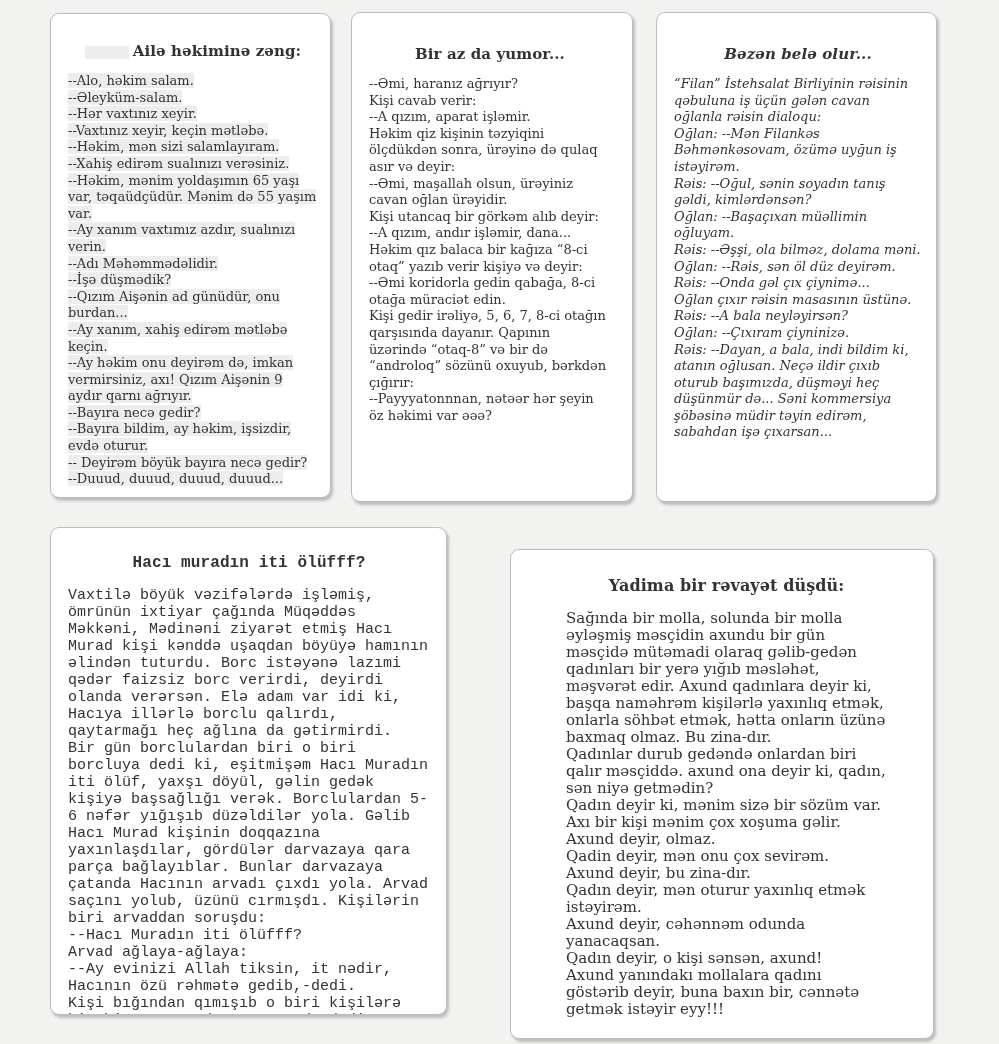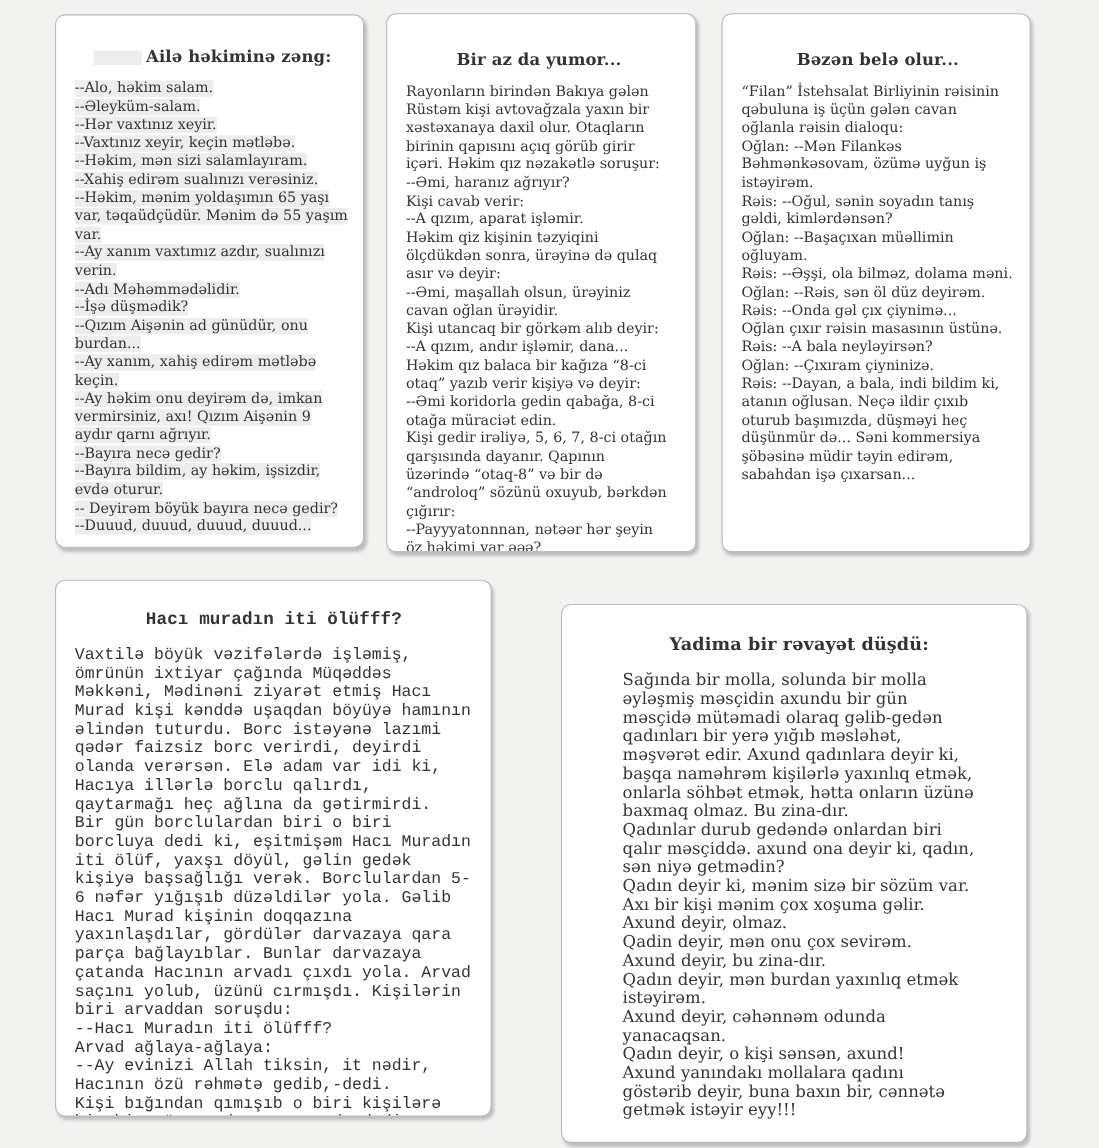--- a/index.html
+++ b/index.html
@@ -42,21 +42,21 @@
   .hl .line > span{background:var(--highlight);box-decoration-break:clone;-webkit-box-decoration-break:clone;}
   .title-lead{
     display:inline-block;
     width:44px;height:13px;
     background:var(--highlight);
     vertical-align:middle;
     margin-right:4px;
   }
   #card-1{left:50px;top:13px;width:281px;height:485px;padding:28px 12px 10px 17px;}
   #card-2{left:351px;top:12px;width:282px;height:490px;padding:32px 21px 10px 17px;}
-  #card-3{left:656px;top:12px;width:281px;height:490px;padding:32px 14px 10px 17px;}
+  #card-3{left:656px;top:12px;width:281px;height:490px;padding:32px 14px 10px 17px;font-style:italic;}
   #card-4{left:50px;top:527px;width:397px;height:488px;padding:26px 16px 10px 17px;font-family:Liberation Mono, monospace;}
   #card-5{left:510px;top:527px;width:424px;height:490px;padding:26px 46px 10px 55px;margin-top:22px;}
 </style>
 </head>
 <body>
 
 <div class="card top" id="card-1">
   <div class="card-title"><span class="title-lead"></span><span>Ailə həkiminə zəng:</span></div>
   <div class="card-body hl">
       <div class="line"><span>--Alo, həkim salam.</span></div>
@@ -75,21 +75,20 @@
       <div class="line"><span>--Bayıra necə gedir?</span></div>
       <div class="line"><span>--Bayıra bildim, ay həkim, işsizdir, evdə oturur.</span></div>
       <div class="line"><span>-- Deyirəm böyük bayıra necə gedir?</span></div>
       <div class="line"><span>--Duuud, duuud, duuud, duuud...</span></div>
     </div>
 </div>
 
 <div class="card top" id="card-2">
   <div class="card-title"><span>Bir az da yumor...</span></div>
   <div class="card-body">
-      <div class="line"><span>Rayonların birindən Bakıya gələn Rüstəm kişi avtovağzala yaxın bir xəstəxanaya daxil olur. Otaqların birinin qapısını açıq görüb girir içəri. Həkim qız nəzakətlə soruşur:</span></div>
       <div class="line"><span>--Əmi, haranız ağrıyır?</span></div>
       <div class="line"><span>Kişi cavab verir:</span></div>
       <div class="line"><span>--A qızım, aparat işləmir.</span></div>
       <div class="line"><span>Həkim qiz kişinin təzyiqini ölçdükdən sonra, ürəyinə də qulaq asır və deyir:</span></div>
       <div class="line"><span>--Əmi, maşallah olsun, ürəyiniz cavan oğlan ürəyidir.</span></div>
       <div class="line"><span>Kişi utancaq bir görkəm alıb deyir:</span></div>
       <div class="line"><span>--A qızım, andır işləmir, dana...</span></div>
       <div class="line"><span>Həkim qız balaca bir kağıza “8-ci otaq” yazıb verir kişiyə və deyir:</span></div>
       <div class="line"><span>--Əmi koridorla gedin qabağa, 8-ci otağa müraciət edin.</span></div>
       <div class="line"><span>Kişi gedir irəliyə, 5, 6, 7, 8-ci otağın qarşısında dayanır. Qapının üzərində “otaq-8” və bir də “androloq” sözünü oxuyub, bərkdən çığırır:</span></div>
@@ -130,18 +129,18 @@
 
 <div class="card bottom" id="card-5">
   <div class="card-title"><span>Yadima bir rəvayət düşdü:</span></div>
   <div class="card-body">
       <div class="line"><span>Sağında bir molla, solunda bir molla əyləşmiş məsçidin axundu bir gün məsçidə mütəmadi olaraq gəlib-gedən qadınları bir yerə yığıb məsləhət, məşvərət edir. Axund qadınlara deyir ki, başqa naməhrəm kişilərlə yaxınlıq etmək, onlarla söhbət etmək, hətta onların üzünə baxmaq olmaz. Bu zina-dır.</span></div>
       <div class="line"><span>Qadınlar durub gedəndə onlardan biri qalır məsçiddə. axund ona deyir ki, qadın, sən niyə getmədin?</span></div>
       <div class="line"><span>Qadın deyir ki, mənim sizə bir sözüm var. Axı bir kişi mənim çox xoşuma gəlir.</span></div>
       <div class="line"><span>Axund deyir, olmaz.</span></div>
       <div class="line"><span>Qadin deyir, mən onu çox sevirəm.</span></div>
       <div class="line"><span>Axund deyir, bu zina-dır.</span></div>
-      <div class="line"><span>Qadın deyir, mən burdan yaxınlıq etmək istəyirəm.</span></div>
+      <div class="line"><span>Qadın deyir, mən oturur yaxınlıq etmək istəyirəm.</span></div>
       <div class="line"><span>Axund deyir, cəhənnəm odunda yanacaqsan.</span></div>
       <div class="line"><span>Qadın deyir, o kişi sənsən, axund!</span></div>
       <div class="line"><span>Axund yanındakı mollalara qadını göstərib deyir, buna baxın bir, cənnətə getmək istəyir eyy!!!</span></div>
     </div>
 </div>
 
 </body></html>

